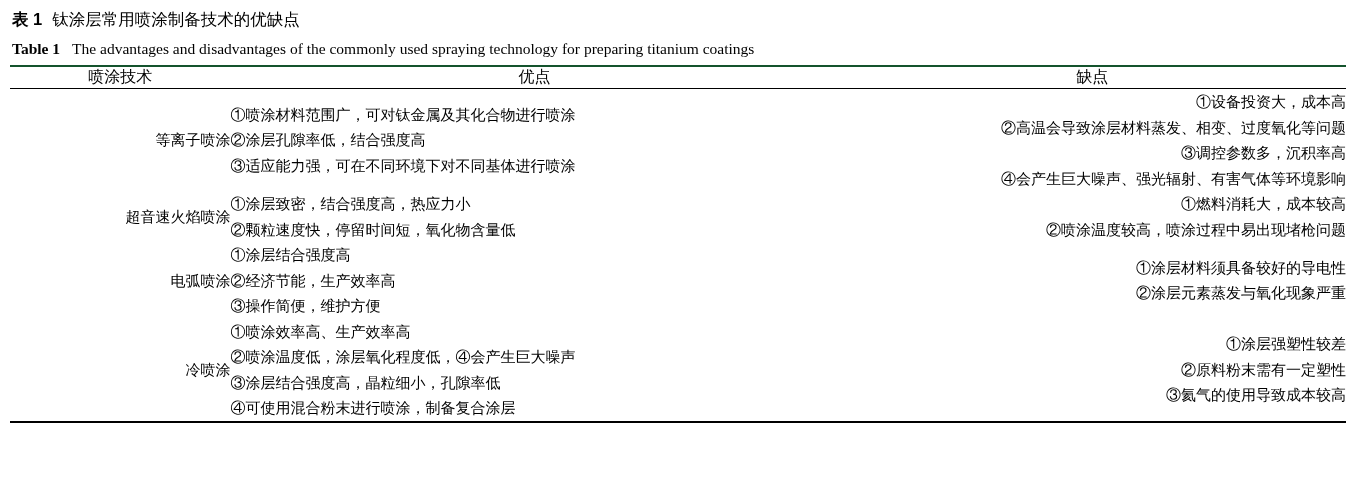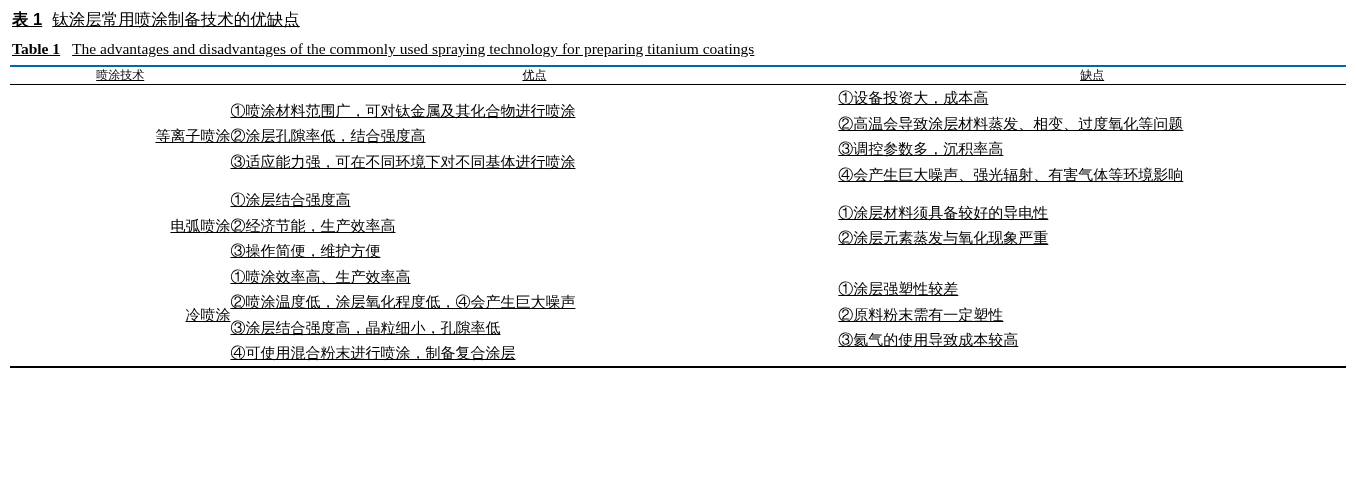--- a/index.html
+++ b/index.html
@@ -13,21 +13,20 @@
     font-family: "Liberation Serif", serif;
     color: #000000;
     overflow: hidden;
   }
   .page {
     position: relative;
     width: 1356px;
     height: 368px;
     box-sizing: border-box;
     padding: 8px 10px 0 10px;
-    text-decoration: underline;
   }
   .caption-cn {
     font-family: "Liberation Sans", sans-serif;
     font-size: 16.5px;
     line-height: 22px;
     margin: 0 0 4px 2px;
     white-space: nowrap;
   }
   .caption-cn .lbl {
     font-weight: bold;
@@ -49,44 +48,45 @@
     border-collapse: collapse;
     table-layout: fixed;
   }
   table.tbl td, table.tbl th {
     padding: 0;
     vertical-align: middle;
   }
   thead th {
     font-family: "Liberation Sans", sans-serif;
     font-weight: normal;
-    font-size: 12px;
+    font-size: 16px;
     text-align: center;
     padding: 5px 0 6px 0;
-    border-top: 2px solid #0369a1;
+    border-top: 2px solid #14532d;
     border-bottom: 1.2px solid #000;
   }
   tbody td {
     font-family: "Liberation Sans", sans-serif;
     font-size: 15px;
     line-height: 25.5px;
     padding: 3px 0 3px 0;
   }
   tbody tr:last-child td {
     border-bottom: 2px solid #000;
   }
   .c-tech {
     text-align: right;
     white-space: nowrap;
   }
   .c-pro {
     padding-left: 10px;
   }
   .c-con {
     padding-left: 8px;
+    text-align: right;
   }
   .item {
     white-space: nowrap;
   }
   .col-tech { width: 16.5%; }
   .col-pro  { width: 45.5%; }
   .col-con  { width: 38%; }
 </style>
 </head>
 <body>
@@ -124,20 +124,31 @@
           <div class="item">③适应能力强，可在不同环境下对不同基体进行喷涂</div>
         </td>
         <td class="c-con">
           <div class="item">①设备投资大，成本高</div>
           <div class="item">②高温会导致涂层材料蒸发、相变、过度氧化等问题</div>
           <div class="item">③调控参数多，沉积率高</div>
           <div class="item">④会产生巨大噪声、强光辐射、有害气体等环境影响</div>
         </td>
       </tr>
 
+      <tr>
+        <td class="c-tech">超音速火焰喷涂</td>
+        <td class="c-pro">
+          <div class="item">①涂层致密，结合强度高，热应力小</div>
+          <div class="item">②颗粒速度快，停留时间短，氧化物含量低</div>
+        </td>
+        <td class="c-con">
+          <div class="item">①燃料消耗大，成本较高</div>
+          <div class="item">②喷涂温度较高，喷涂过程中易出现堵枪问题</div>
+        </td>
+      </tr>
 
       <tr>
         <td class="c-tech">电弧喷涂</td>
         <td class="c-pro">
           <div class="item">①涂层结合强度高</div>
           <div class="item">②经济节能，生产效率高</div>
           <div class="item">③操作简便，维护方便</div>
         </td>
         <td class="c-con">
           <div class="item">①涂层材料须具备较好的导电性</div>

